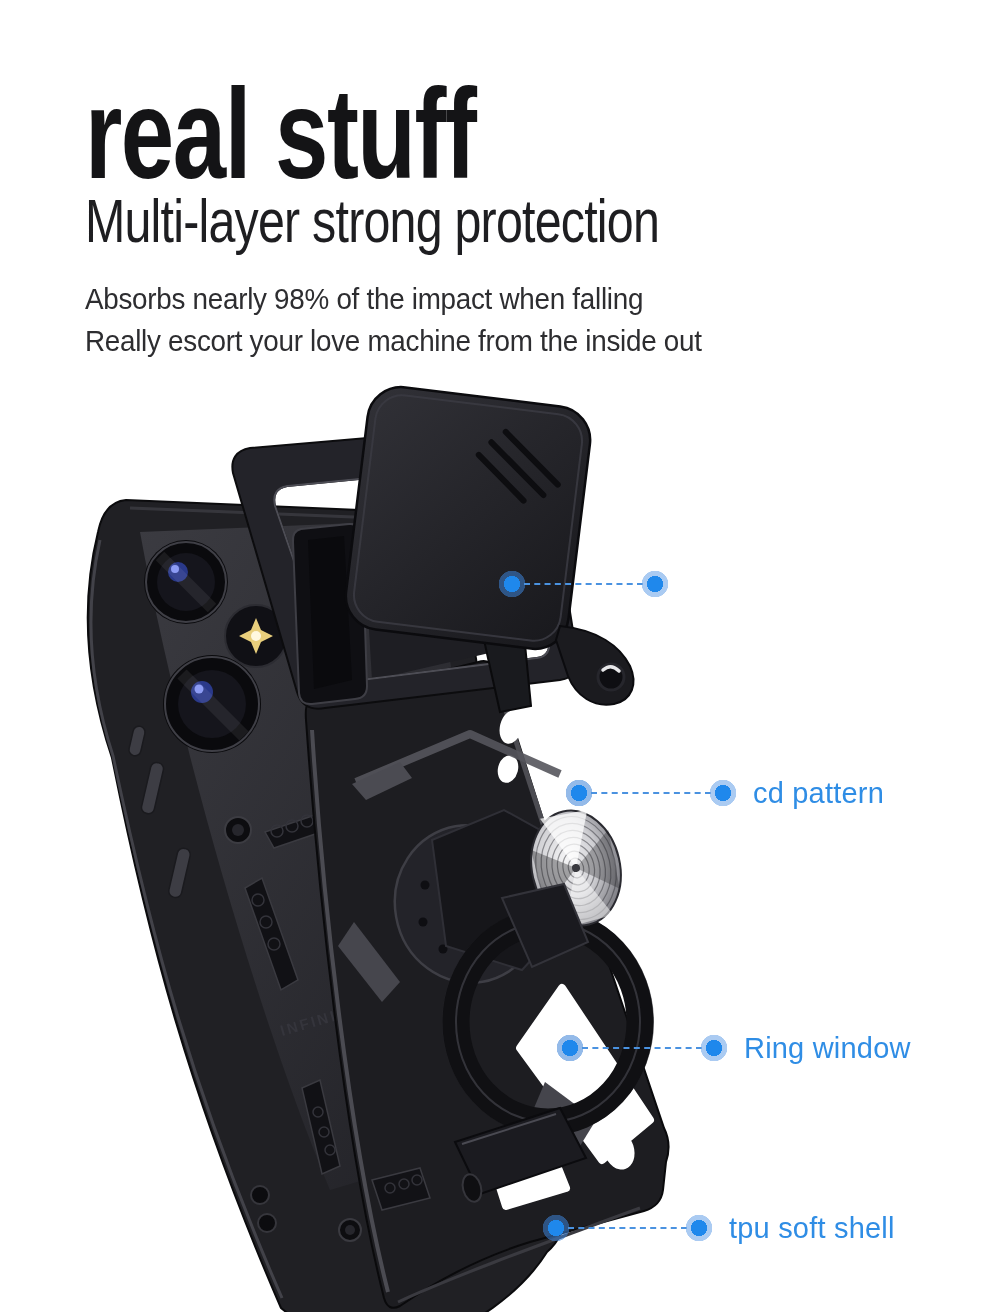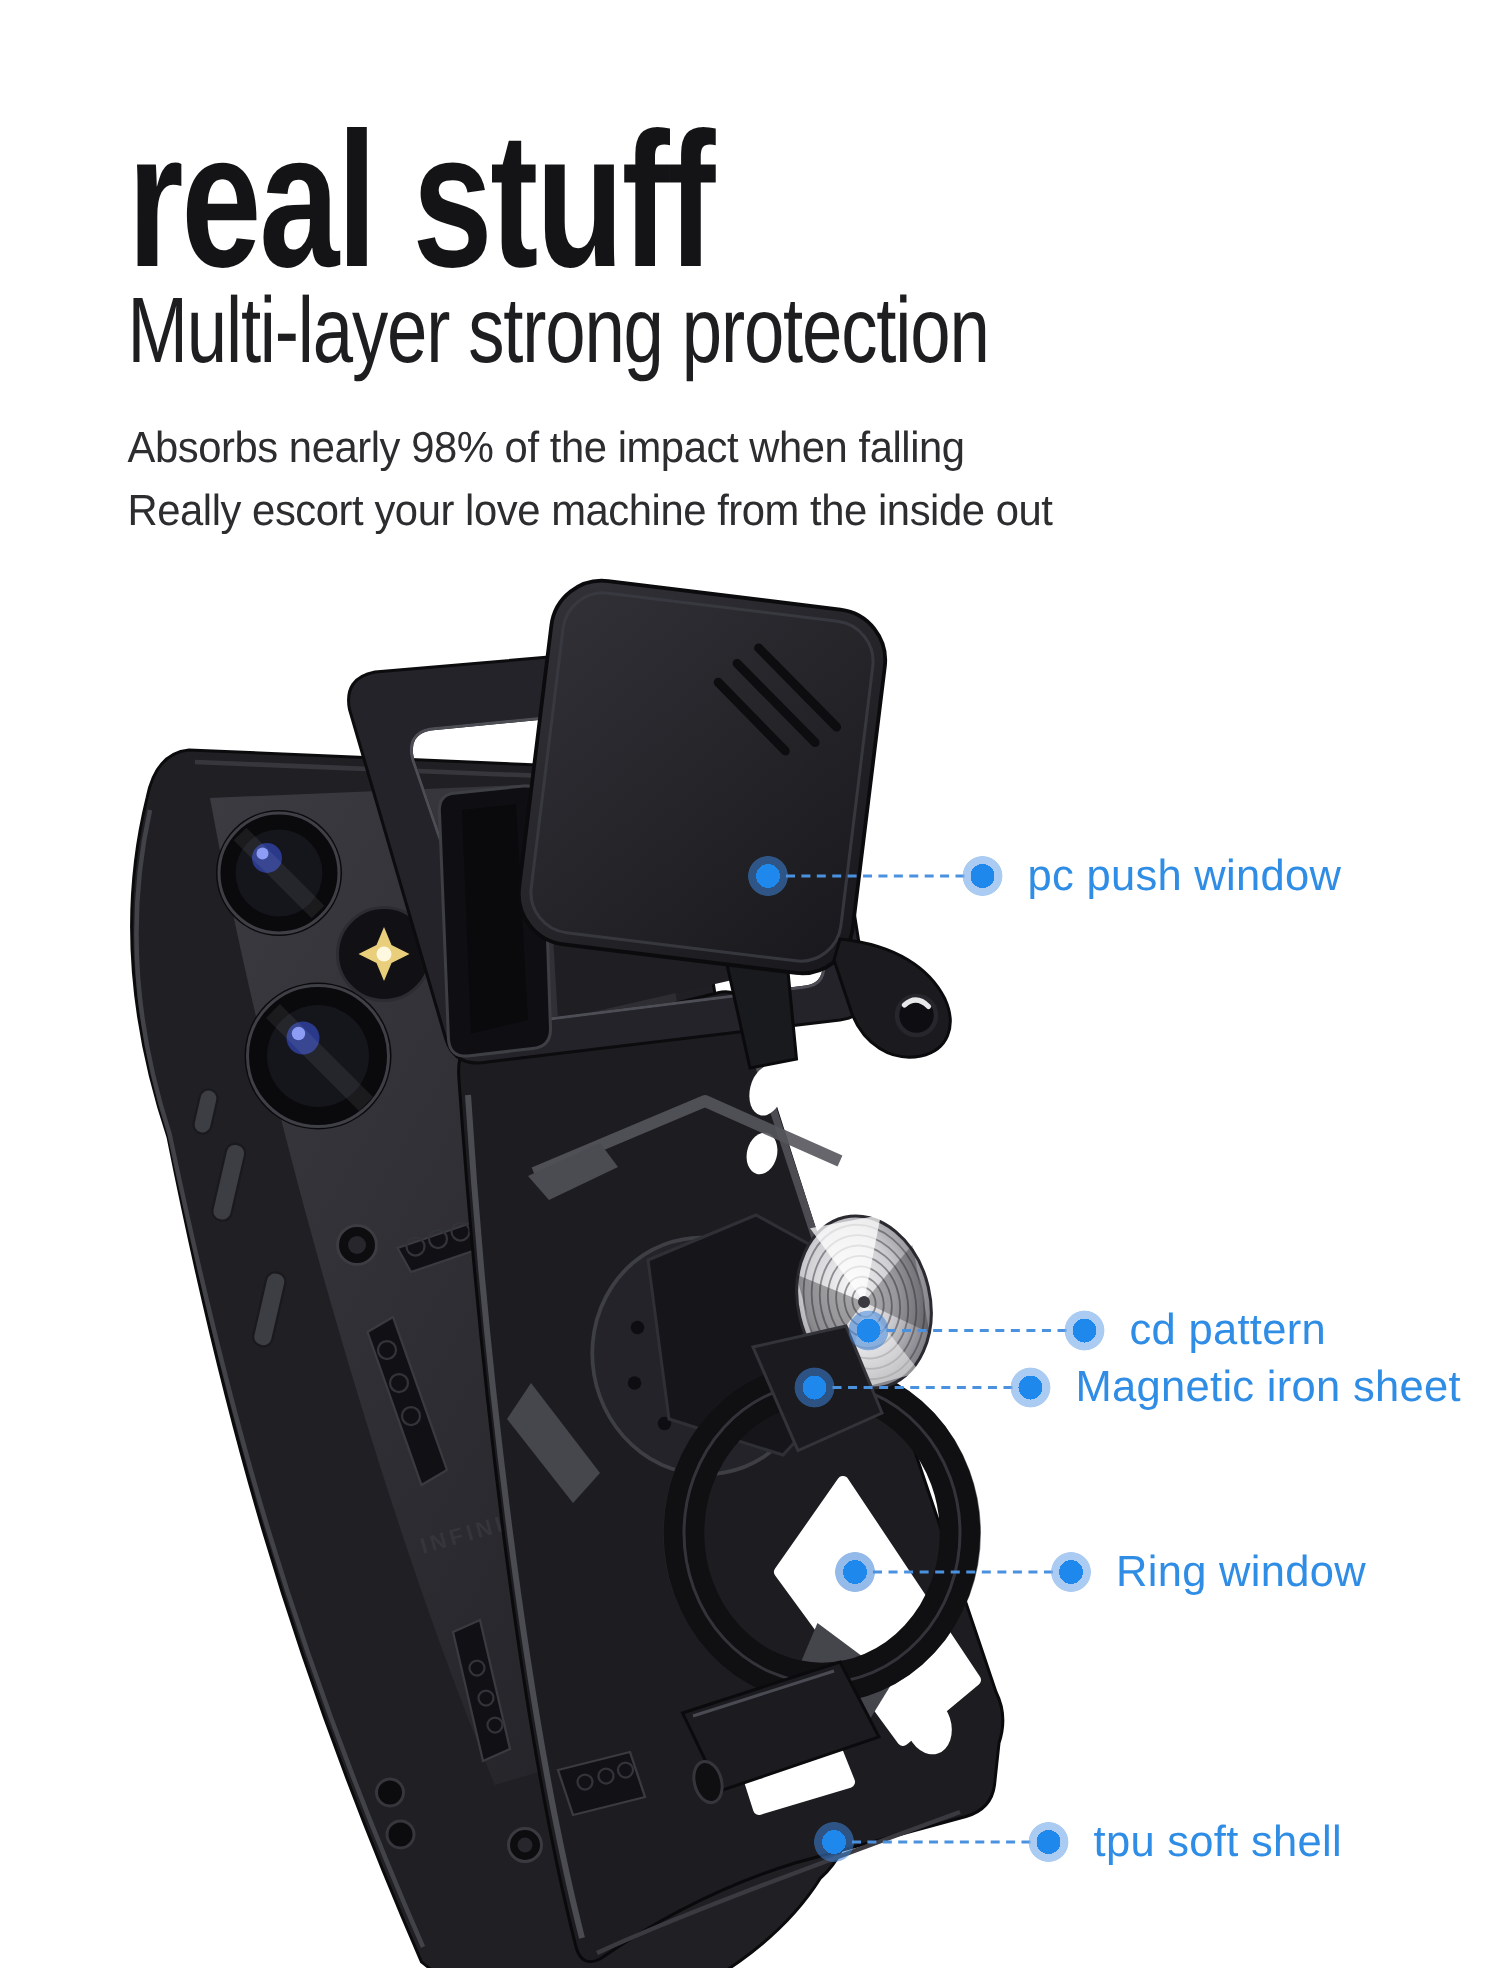--- a/index.html
+++ b/index.html
@@ -229,41 +229,34 @@
                C 594 668 576 656 568 636 L 556 600 Z" fill="#1b1b1f" stroke="#0b0b0e" stroke-width="2"></path>
       <circle cx="611" cy="637" r="13" fill="#0e0e12" stroke="#26262c" stroke-width="3"></circle>
       <path d="M 603 630 Q 611 623 619 631" fill="none" stroke="#e8e8ea" stroke-width="3.5" stroke-linecap="round"></path>
     </g>
   </svg>
 
   <div class="callout" style="left:498px;top:530px;">
     <span class="dot dot-src"></span>
     <span class="line" style="width:119px;"></span>
     <span class="dot dot-end"></span>
-    <span class="label">pc push window</span>
-  </div>
-
-  <div class="callout" style="left:565px;top:833px;align-items:center;">
+  </div>
+
+  <div class="callout" style="left:565px;top:739px;align-items:center;">
     <span class="dot dot-src"></span>
     <span class="line" style="width:120px;"></span>
     <span class="dot dot-end"></span>
     <span class="label">cd pattern</span>
   </div>
 
-  <div class="callout" style="left:529px;top:871px;">
+
+  <div class="callout" style="left:556px;top:994px;">
     <span class="dot dot-src"></span>
     <span class="line" style="width:120px;"></span>
     <span class="dot dot-end"></span>
-    <span class="label">Magnetic iron sheet</span>
-  </div>
-
-  <div class="callout" style="left:556px;top:994px;">
-    <span class="dot dot-src"></span>
-    <span class="line" style="width:120px;"></span>
-    <span class="dot dot-end"></span>
     <span class="label">Ring window</span>
   </div>
 
   <div class="callout" style="left:542px;top:1174px;">
     <span class="dot dot-src"></span>
     <span class="line" style="width:119px;"></span>
     <span class="dot dot-end"></span>
     <span class="label">tpu soft shell</span>
   </div>
 

